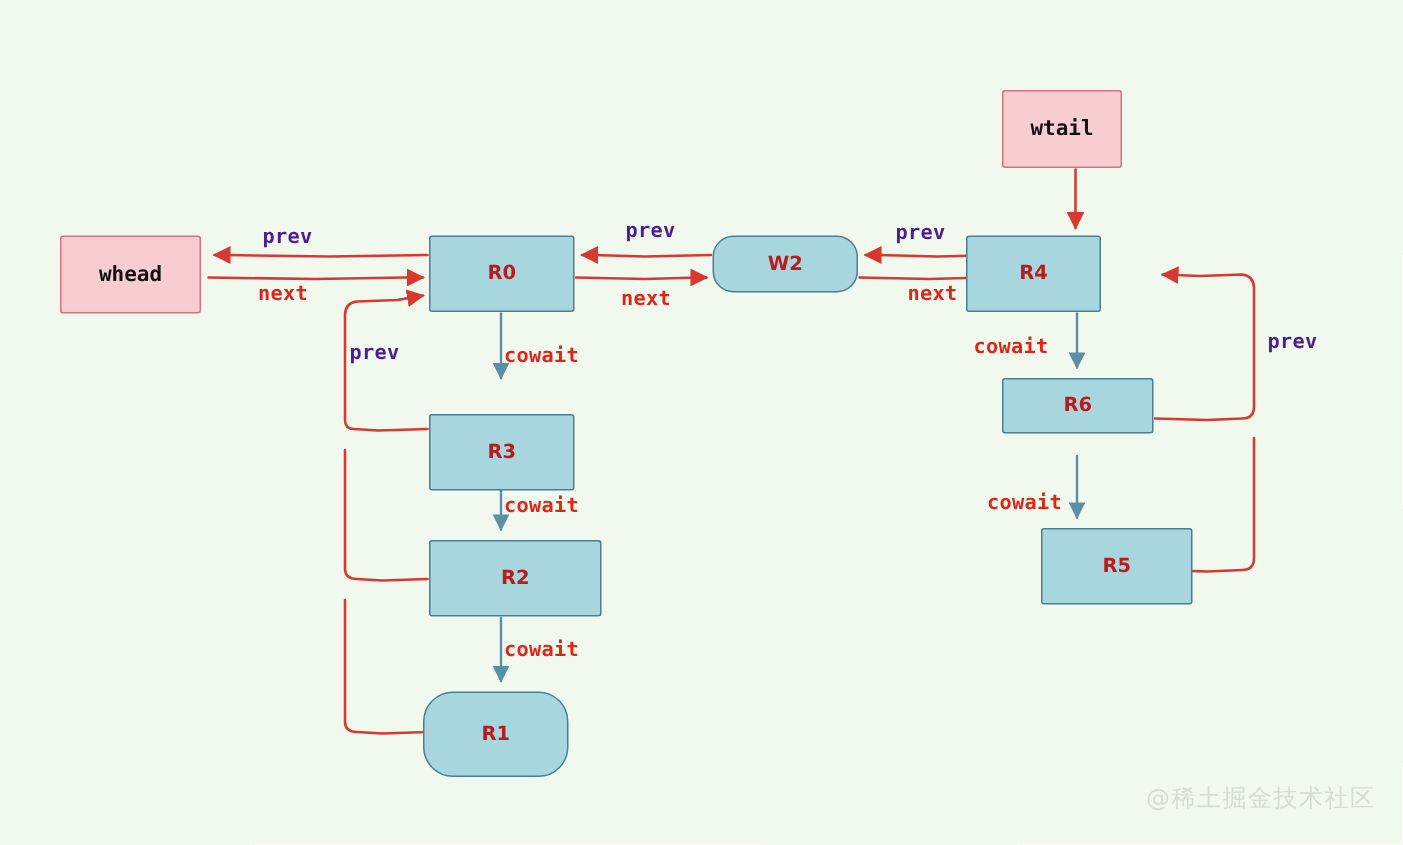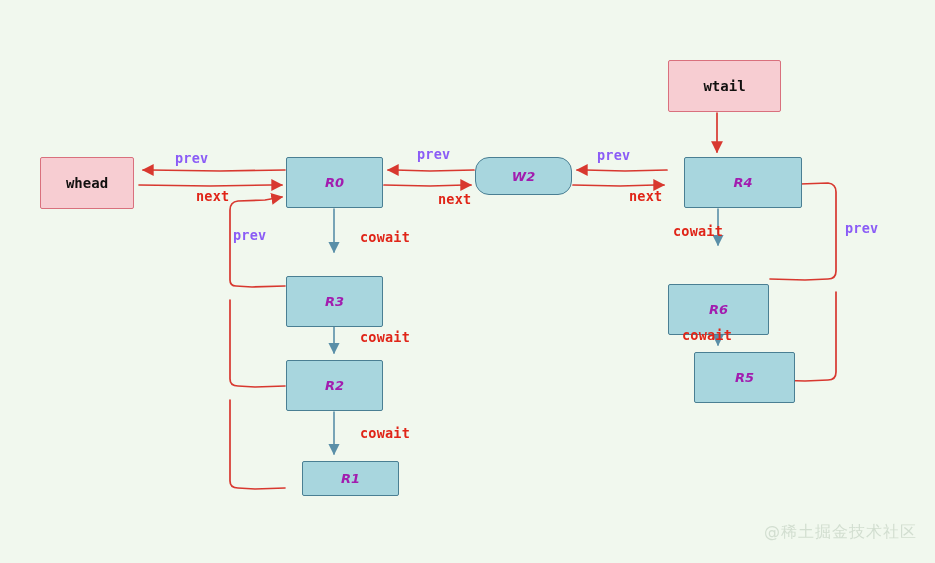--- a/index.html
+++ b/index.html
@@ -29,44 +29,43 @@
     display: flex;
     align-items: center;
     justify-content: center;
     border-width: 1.4px;
     border-style: solid;
     border-radius: 2px;
   }
   .node.blue {
     background: #a8d6de;
     border-color: #4a7f93;
-    color: #a21caf;
+    color: #b91c1c;
     font-weight: bold;
     font-size: 13px;
     font-family: "DejaVu Sans", "Liberation Sans", sans-serif;
-    font-style: italic;
   }
   .node.pink {
     background: #f7cdd2;
     border-color: #d9707d;
     color: #11100f;
     font-weight: bold;
     font-size: 14px;
     font-family: "DejaVu Sans Mono", "Liberation Mono", monospace;
   }
   .edge-label {
     position: absolute;
     font-family: "DejaVu Sans Mono", "Liberation Mono", monospace;
     font-size: 13.5px;
     font-weight: bold;
     white-space: nowrap;
     letter-spacing: 0.2px;
   }
-  .lbl-black { color: #8b5cf6; }
-  .lbl-red   { color: #e02518; margin-left: 24px; }
+  .lbl-black { color: #4c1d95; }
+  .lbl-red   { color: #e02518; }
   .watermark {
     position: absolute;
     right: 18px;
     bottom: 20px;
     color: #d2ded0;
     font-size: 16px;
     font-family: "DejaVu Sans", "Liberation Sans", sans-serif;
     letter-spacing: 1px;
     user-select: none;
     text-align: right;
@@ -116,35 +115,35 @@
       <path d="M 334 209 L 334 252" marker-end="url(#arrow-blue)"></path>
       <path d="M 334 311 L 334 353" marker-end="url(#arrow-blue)"></path>
       <path d="M 334 412 L 334 454" marker-end="url(#arrow-blue)"></path>
       <path d="M 718 209 L 718 245" marker-end="url(#arrow-blue)"></path>
       <path d="M 718 304 L 718 345" marker-end="url(#arrow-blue)"></path>
     </g>
   </svg>
 
   <div class="node pink" style="left:40px; top:157px; width:94px; height:52px;text-align:right;">whead</div>
 
-  <div class="node pink" style="left:668px; top:60px; width:113px; height:52px;">wtail</div>
+  <div class="node pink" style="left:668px; top:60px; width:80px; height:52px;">wtail</div>
 
   <div class="node blue" style="left:286px; top:157px; width:97px; height:51px;">R0</div>
 
   <div class="node blue" style="left:475px; top:157px; width:97px; height:38px;border-radius:14px;">W2</div>
 
-  <div class="node blue" style="left:684px; top:157px; width:118px; height:51px;">R4</div>
+  <div class="node blue" style="left:644px; top:157px; width:90px; height:51px;">R4</div>
 
   <div class="node blue" style="left:286px; top:276px; width:97px; height:51px;">R3</div>
 
-  <div class="node blue" style="left:286px; top:360px; width:97px; height:51px;">R2</div>
+  <div class="node blue" style="left:286px; top:360px; width:115px; height:51px;">R2</div>
 
-  <div class="node blue" style="left:302px; top:461px; width:97px; height:35px;">R1</div>
+  <div class="node blue" style="left:282px; top:461px; width:97px; height:57px;border-radius:20px;">R1</div>
 
-  <div class="node blue" style="left:668px; top:252px; width:101px; height:51px;margin-top:32px;">R6</div>
+  <div class="node blue" style="left:668px; top:252px; width:101px; height:37px;">R6</div>
 
   <div class="node blue" style="left:694px; top:352px; width:101px; height:51px;">R5</div>
 
   <div class="edge-label lbl-black" style="left:175px; top:150px;">prev</div>
   <div class="edge-label lbl-red" style="left:172px; top:188px;">next</div>
 
   <div class="edge-label lbl-black" style="left:417px; top:146px;">prev</div>
   <div class="edge-label lbl-red" style="left:414px; top:191px;">next</div>
 
   <div class="edge-label lbl-black" style="left:597px; top:147px;">prev</div>

